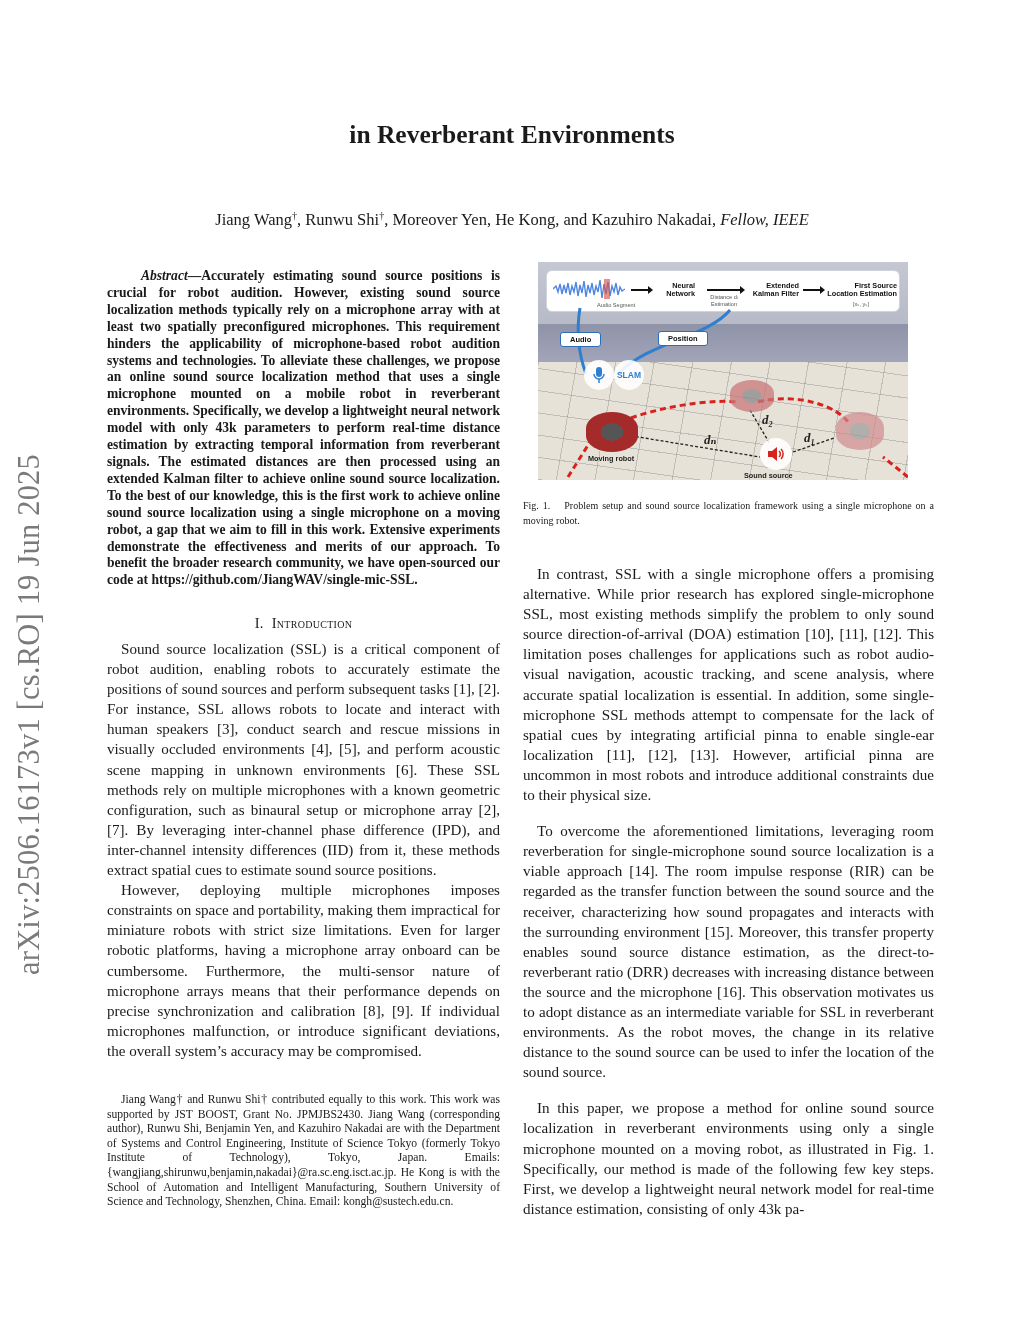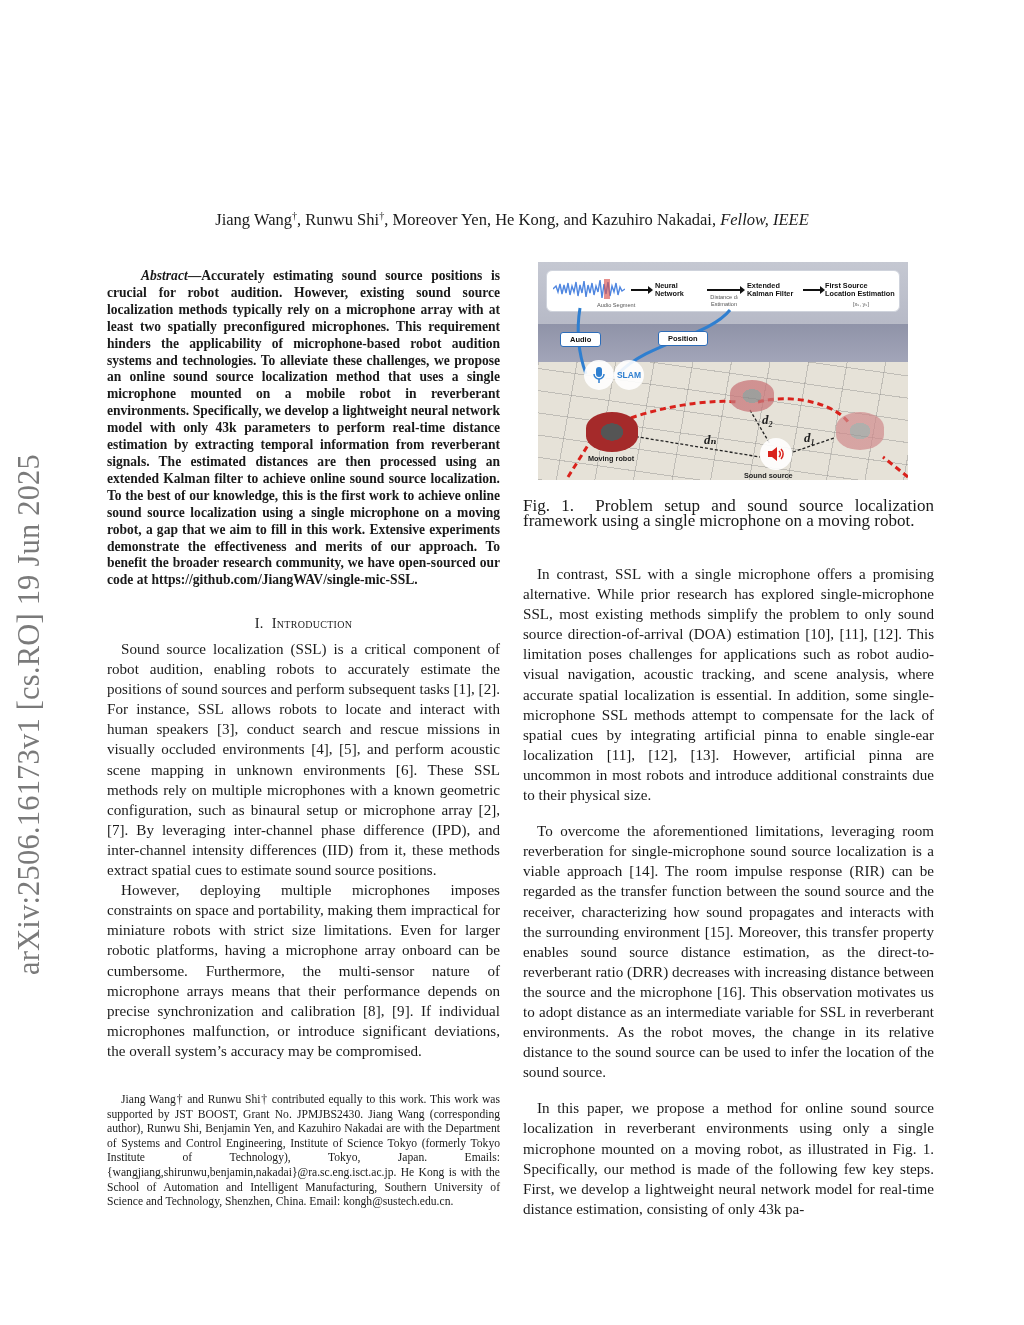--- a/index.html
+++ b/index.html
@@ -21,55 +21,56 @@
   .abstract .lbl { font-style: italic; margin-left: 20px; }
   .sec-head { top: 615px; text-align: center; font-size: 14.5px; letter-spacing: 0.3px; }
   .sec-head .sc { font-variant: small-caps; }
   .body { font-size: 15.1px; line-height: 20.1px; }
   .body p { margin: 0; text-indent: 14px; }
   .intro { top: 639px; }
   .fn { top: 1093px; font-size: 11.6px; line-height: 14.6px; }
   .fn p { margin: 0; text-indent: 14px; }
   .rtext { top: 564px; }
   .rtext p + p { margin-top: 16px; }
-  .caption { position: absolute; left: 523px; top: 498px; width: 411px; font-size: 17px; line-height: 15px; text-align: justify; }
+  .caption { position: absolute; left: 523px; top: 498px; width: 411px; font-size: 10px; line-height: 15px; text-align: justify; }
   .caption .fig { margin-right: 10px; }
   
   .figure { position: absolute; left: 538px; top: 262px; width: 370px; height: 218px;
             background: linear-gradient(#c5c8d2 0%, #b7bac7 28%, #d8d5cd 34%, #e9e6df 100%); overflow: hidden; }
   .wall { position: absolute; left: 0; top: 62px; width: 370px; height: 48px;
           background: linear-gradient(#8f93a8, #a7aabd); }
   .floor { position: absolute; left: 0; top: 100px; width: 370px; height: 118px;
            background-color: #e6e2d8;
            background-image: repeating-linear-gradient(100deg, rgba(120,120,120,0.35) 0 1px, transparent 1px 38px),
                              repeating-linear-gradient(8deg, rgba(120,120,120,0.35) 0 1px, transparent 1px 22px); }
   .pipeline { position: absolute; left: 8px; top: 8px; width: 352px; height: 40px; background: #fff;
               border-radius: 6px; border: 1px solid #cfd3dc; font-family: "Liberation Sans", "DejaVu Sans", sans-serif; }
   .wave { position: absolute; left: 6px; top: 6px; width: 72px; height: 24px; }
-  .pl { position: absolute; font-weight: bold; font-size: 7.3px; text-align: left; line-height: 8px; color: #111; }
+  .pl { position: absolute; font-weight: bold; font-size: 7.3px; text-align: right; line-height: 8px; color: #111; }
   .pl-small { position: absolute; font-size: 5.6px; color: #555; text-align: center; line-height: 6.5px; }
   .arrow { position: absolute; height: 2px; background: #111; }
   .arrow::after { content: ""; position: absolute; right: -4px; top: -3px; border-left: 5px solid #111;
                   border-top: 4px solid transparent; border-bottom: 4px solid transparent; }
   .tag { position: absolute; background: #fff; border: 1.5px solid #2c6cb8; border-radius: 3px;
          font-family: "Liberation Sans", "DejaVu Sans", sans-serif; font-weight: bold; font-size: 7.5px;
          padding: 2px 9px; color: #111; }
   .bubble { position: absolute; width: 30px; height: 30px; border-radius: 50%; background: rgba(255,255,255,0.9);
             display: flex; align-items: center; justify-content: center; font-family: "Liberation Sans", "DejaVu Sans", sans-serif;
             font-weight: bold; font-size: 8.5px; color: #2f7fd0; }
   .robot { position: absolute; border-radius: 50%/40%; }
   .lbl-fig { position: absolute; font-family: "Liberation Sans", "DejaVu Sans", sans-serif; font-weight: bold; font-size: 7.3px; color: #222; }
   .dlab { position: absolute; font-style: italic; font-weight: bold; font-size: 13px; color: #222; }
 </style>
 </head>
 <body>
 
 <div class="arxiv">arXiv:2506.16173v1  [cs.RO]  19 Jun 2025</div>
 
 <div class="title">
+  <div>in Reverberant Environments</div>
 </div>
 
 <div class="authors">
   <span>Jiang Wang</span><sup>†</sup>,
   <span>Runwu Shi</span><sup>†</sup>,
   <span>Moreover Yen</span>,
   <span>He Kong</span>, and
   <span>Kazuhiro Nakadai</span>,
   <i>Fellow, IEEE</i>
 </div>

